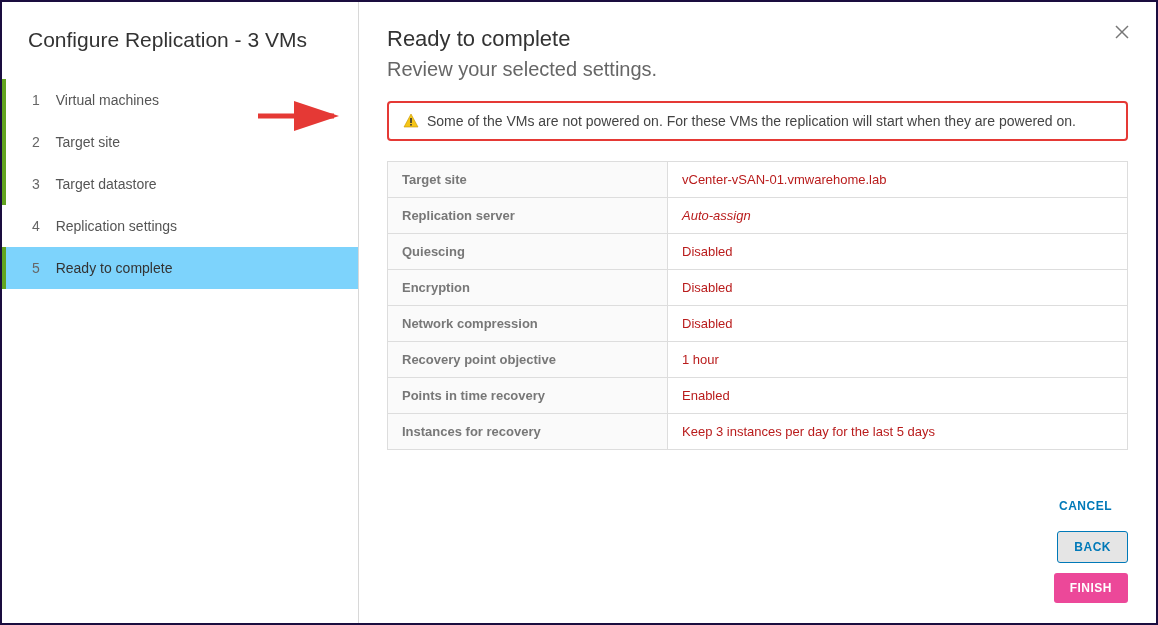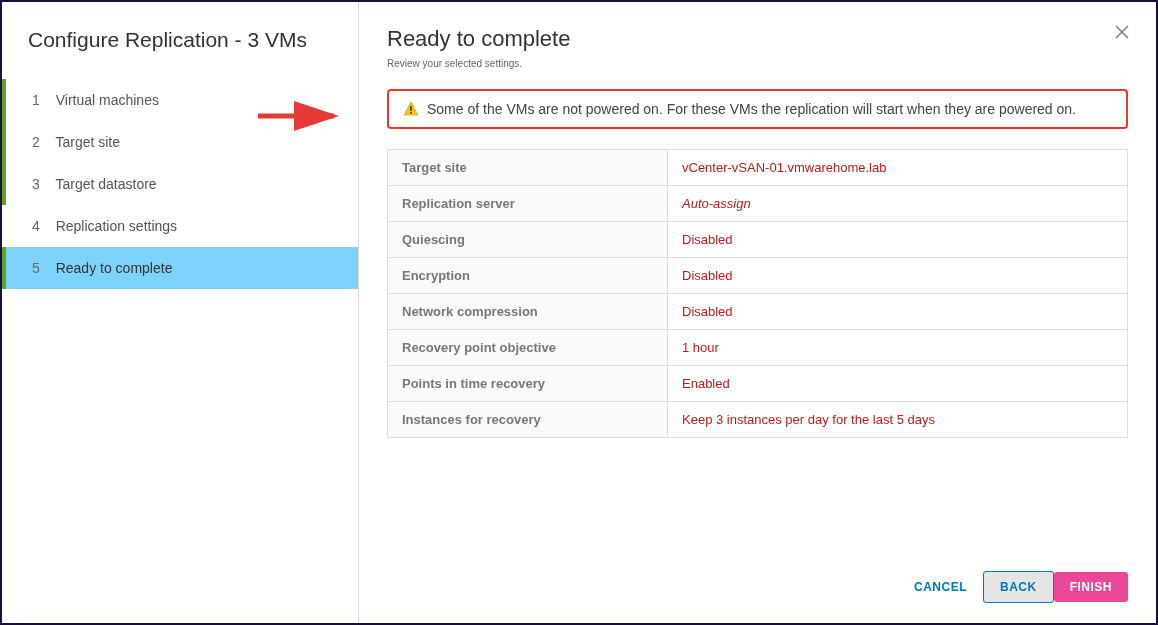--- a/index.html
+++ b/index.html
@@ -66,21 +66,21 @@
       cursor: pointer;
       color: #777;
     }
     .main-title {
       font-size: 22px;
       font-weight: 400;
       color: #333;
       margin-bottom: 6px;
     }
     .main-subtitle {
-      font-size: 10px;
+      font-size: 20px;
       color: #666;
       margin-bottom: 20px;
     }
     .warning-box {
       border: 2px solid #e53935;
       border-radius: 4px;
       padding: 10px 14px;
       margin-bottom: 20px;
       display: flex;
       align-items: center;
@@ -107,22 +107,24 @@
       width: 280px;
       font-weight: 600;
       background: #fafafa;
       color: #777;
     }
     .italic { font-style: italic; }
     .footer {
       margin-top: auto;
       display: flex;
       justify-content: flex-end;
-      align-items: center;
+      align-items: flex-end;
+      gap: 10px;
       padding-top: 20px;
+      flex-direction: column;
     }
     .btn {
       font-size: 12px;
       font-weight: 600;
       letter-spacing: 0.5px;
       padding: 8px 16px;
       border-radius: 3px;
       cursor: pointer;
       border: none;
       background: none;

